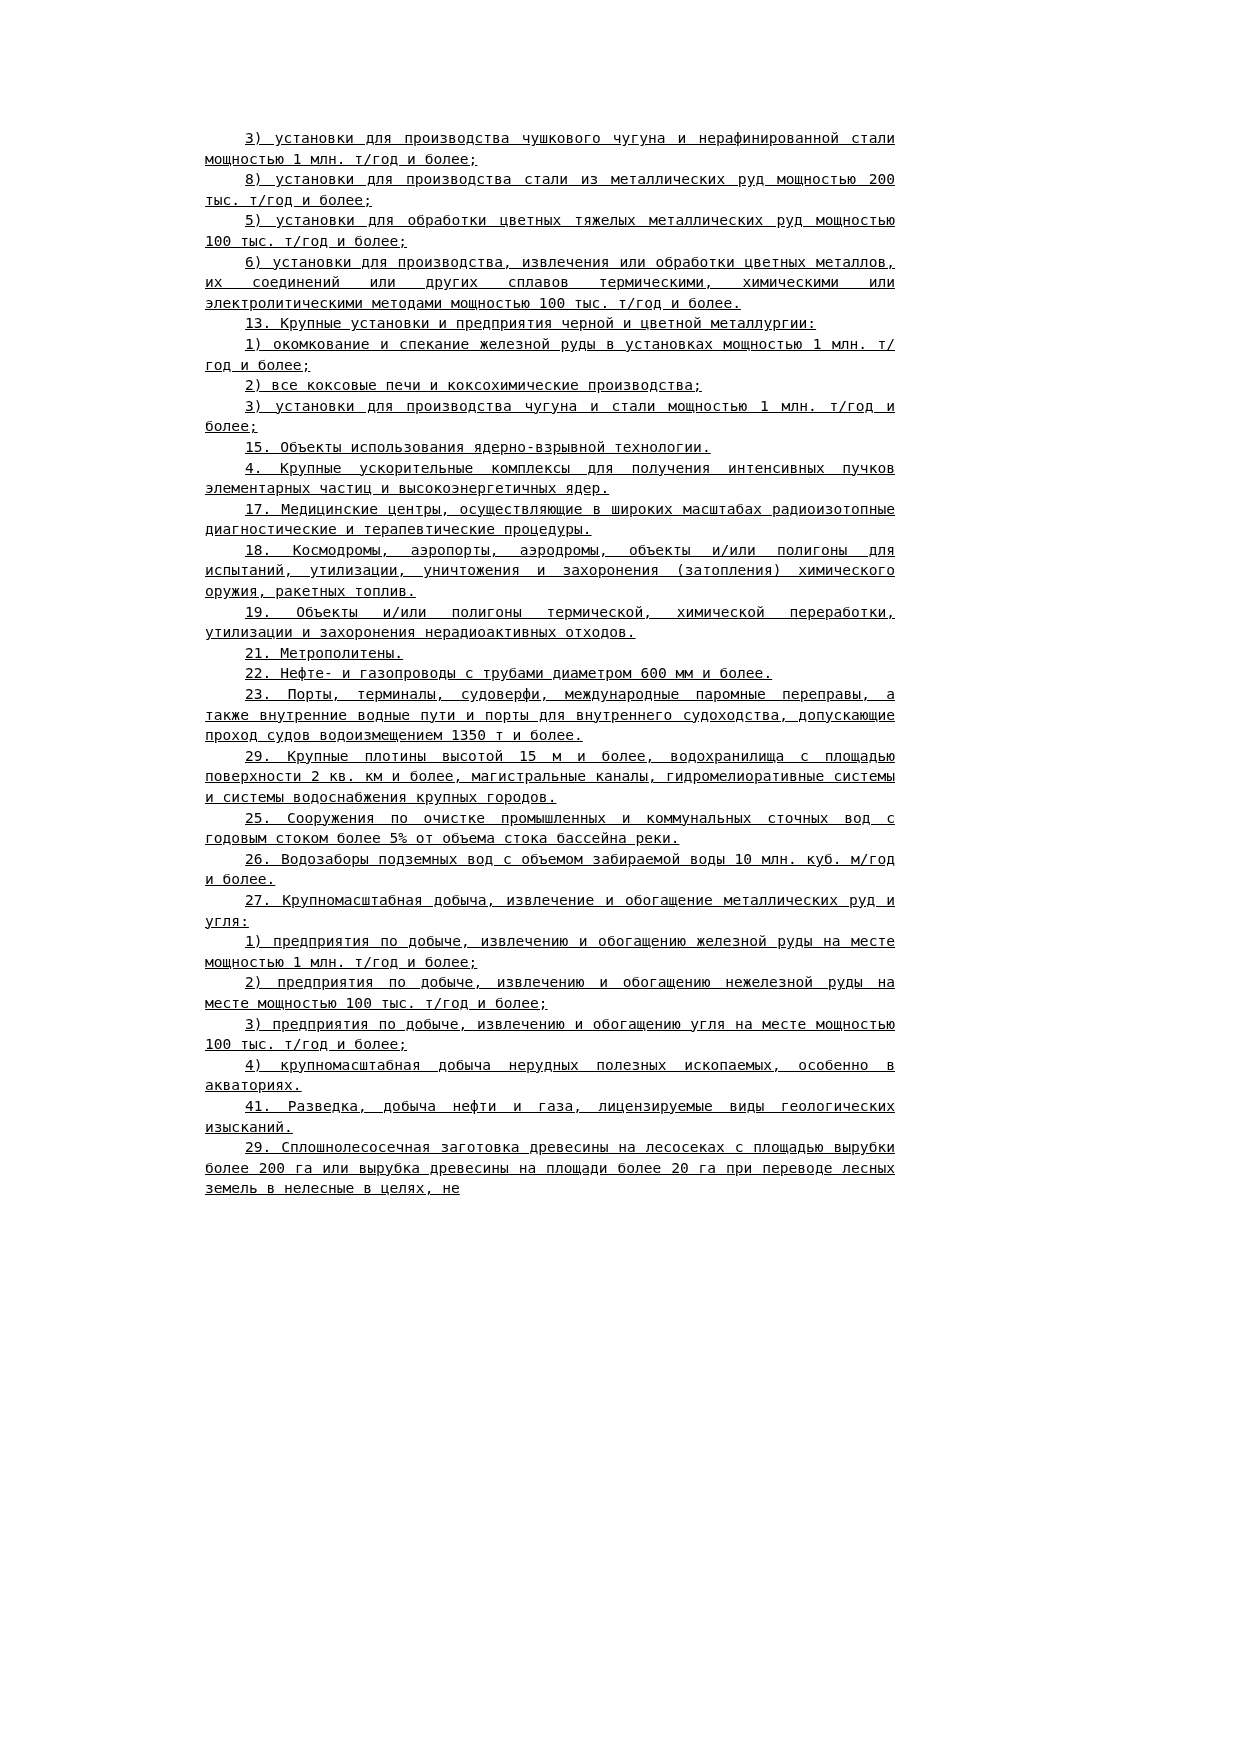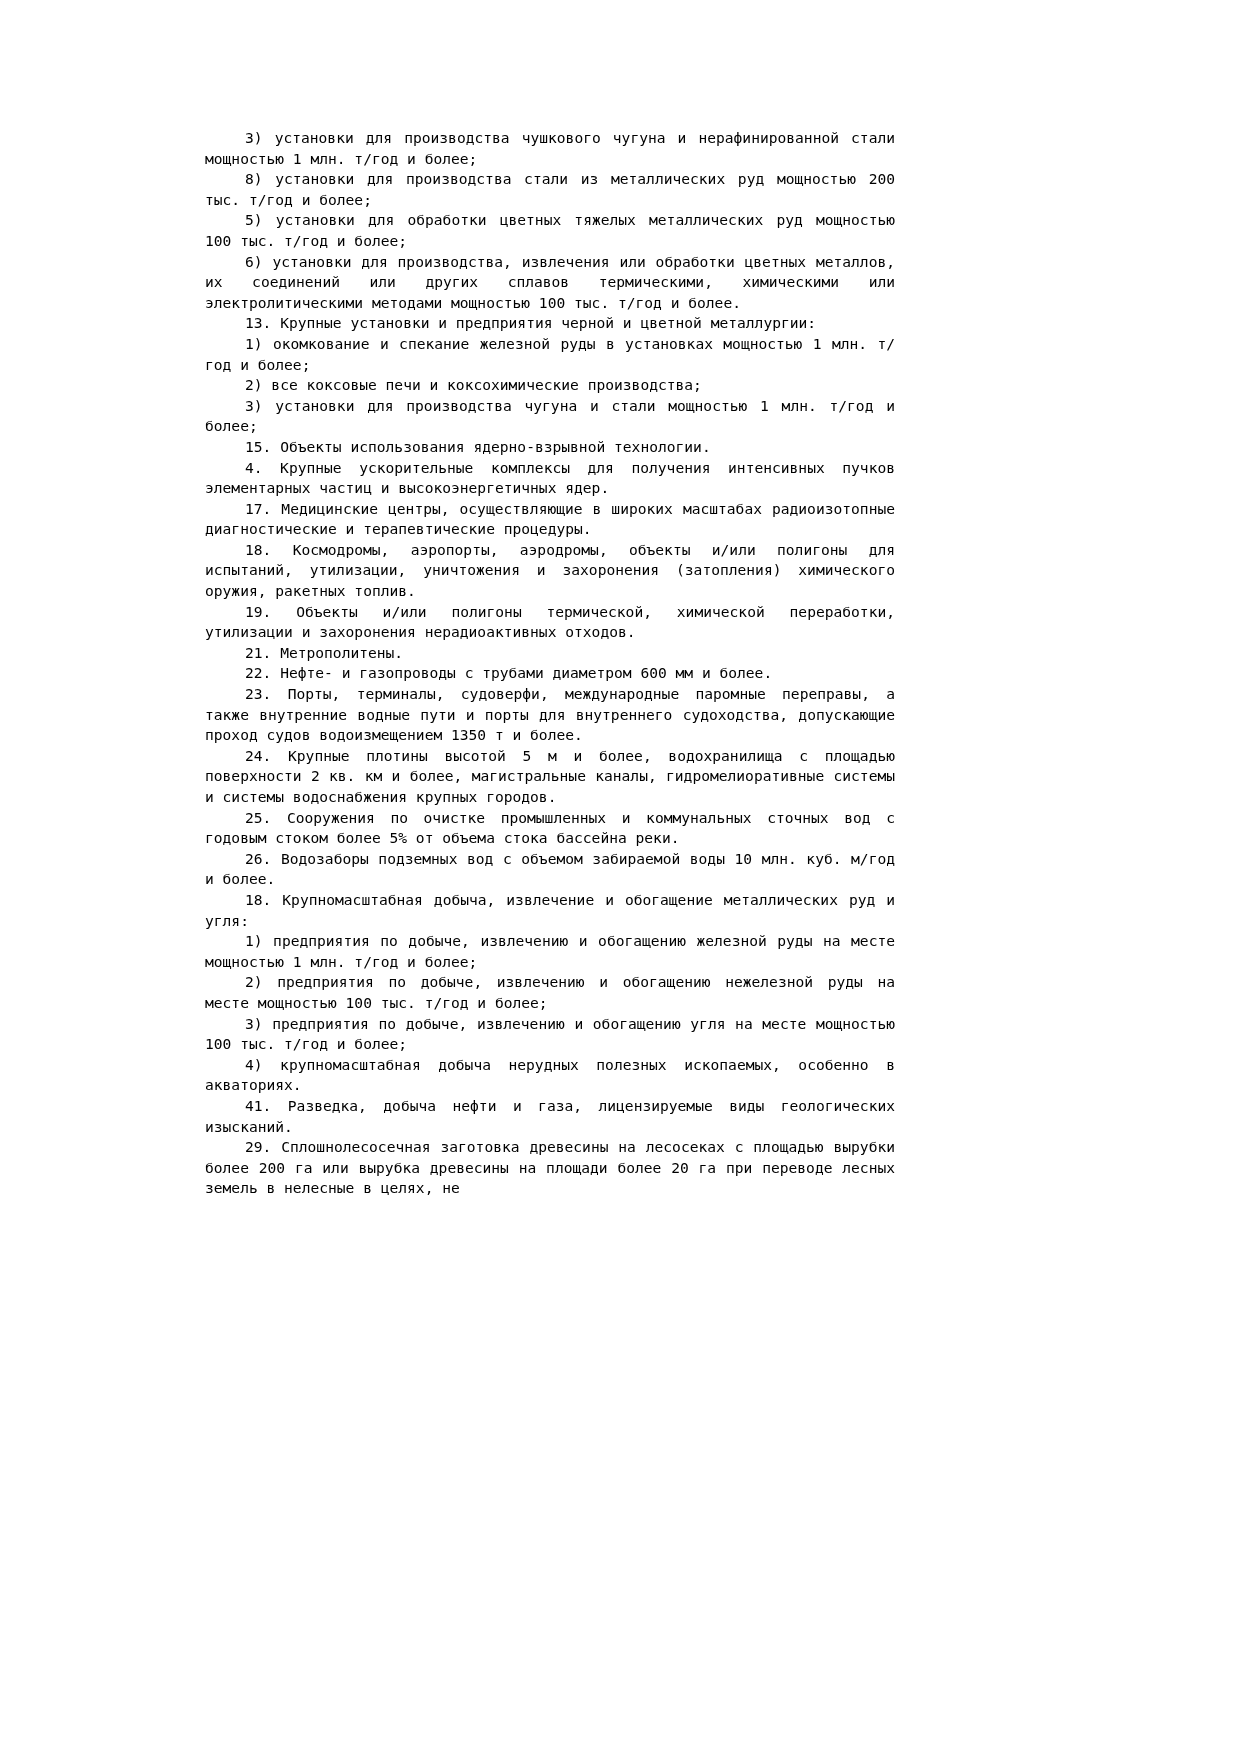--- a/index.html
+++ b/index.html
@@ -21,20 +21,21 @@
     background: #ffffff;
   }
   .doc-body {
     width: 690px;
     font-size: 14.6px;
     line-height: 20.6px;
     color: #000000;
     text-align: justify;
     text-justify: inter-word;
     hyphens: none;
+    text-decoration: underline;
   }
   p.para {
     margin: 0;
     text-indent: 40px;
     text-align: justify;
     white-space: normal;
   }
   p.para:last-child {
     text-align: justify;
   }
@@ -53,24 +54,24 @@
     <p class="para">2) все коксовые печи и коксохимические производства;</p>
     <p class="para">3) установки для производства чугуна и стали мощностью 1 млн. т/год и более;</p>
     <p class="para">15. Объекты использования ядерно-взрывной технологии.</p>
     <p class="para">4. Крупные ускорительные комплексы для получения интенсивных пучков элементарных частиц и высокоэнергетичных ядер.</p>
     <p class="para">17. Медицинские центры, осуществляющие в широких масштабах радиоизотопные диагностические и терапевтические процедуры.</p>
     <p class="para">18. Космодромы, аэропорты, аэродромы, объекты и/или полигоны для испытаний, утилизации, уничтожения и захоронения (затопления) химического оружия, ракетных топлив.</p>
     <p class="para">19. Объекты и/или полигоны термической, химической переработки, утилизации и захоронения нерадиоактивных отходов.</p>
     <p class="para">21. Метрополитены.</p>
     <p class="para">22. Нефте- и газопроводы с трубами диаметром 600 мм и более.</p>
     <p class="para">23. Порты, терминалы, судоверфи, международные паромные переправы, а также внутренние водные пути и порты для внутреннего судоходства, допускающие проход судов водоизмещением 1350 т и более.</p>
-    <p class="para">24. Крупные плотины высотой 5 м и более, водохранилища с площадью поверхности 2 кв. км и более, магистральные каналы, гидромелиоративные системы и системы водоснабжения крупных городов.</p>
+    <p class="para">29. Крупные плотины высотой 15 м и более, водохранилища с площадью поверхности 2 кв. км и более, магистральные каналы, гидромелиоративные системы и системы водоснабжения крупных городов.</p>
     <p class="para">25. Сооружения по очистке промышленных и коммунальных сточных вод с годовым стоком более 5% от объема стока бассейна реки.</p>
     <p class="para">26. Водозаборы подземных вод с объемом забираемой воды 10 млн. куб. м/год и более.</p>
-    <p class="para">18. Крупномасштабная добыча, извлечение и обогащение металлических руд и угля:</p>
+    <p class="para">27. Крупномасштабная добыча, извлечение и обогащение металлических руд и угля:</p>
     <p class="para">1) предприятия по добыче, извлечению и обогащению железной руды на месте мощностью 1 млн. т/год и более;</p>
     <p class="para">2) предприятия по добыче, извлечению и обогащению нежелезной руды на месте мощностью 100 тыс. т/год и более;</p>
     <p class="para">3) предприятия по добыче, извлечению и обогащению угля на месте мощностью 100 тыс. т/год и более;</p>
     <p class="para">4) крупномасштабная добыча нерудных полезных ископаемых, особенно в акваториях.</p>
     <p class="para">41. Разведка, добыча нефти и газа, лицензируемые виды геологических изысканий.</p>
     <p class="para">29. Сплошнолесосечная заготовка древесины на лесосеках с площадью вырубки более 200 га или вырубка древесины на площади более 20 га при переводе лесных земель в нелесные в целях, не</p>
   </div>
 </div>
 
 </body></html>

